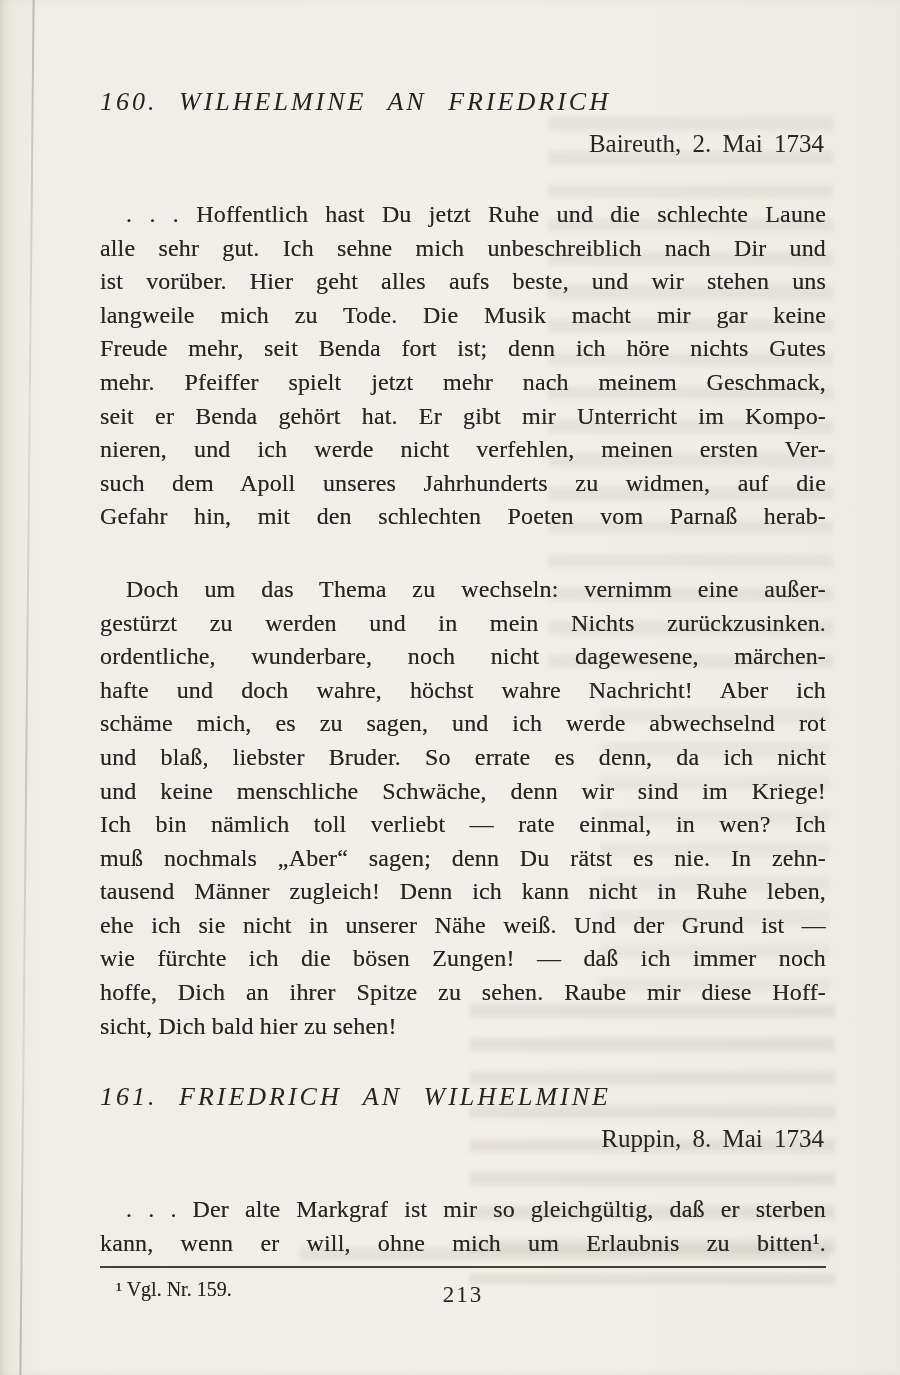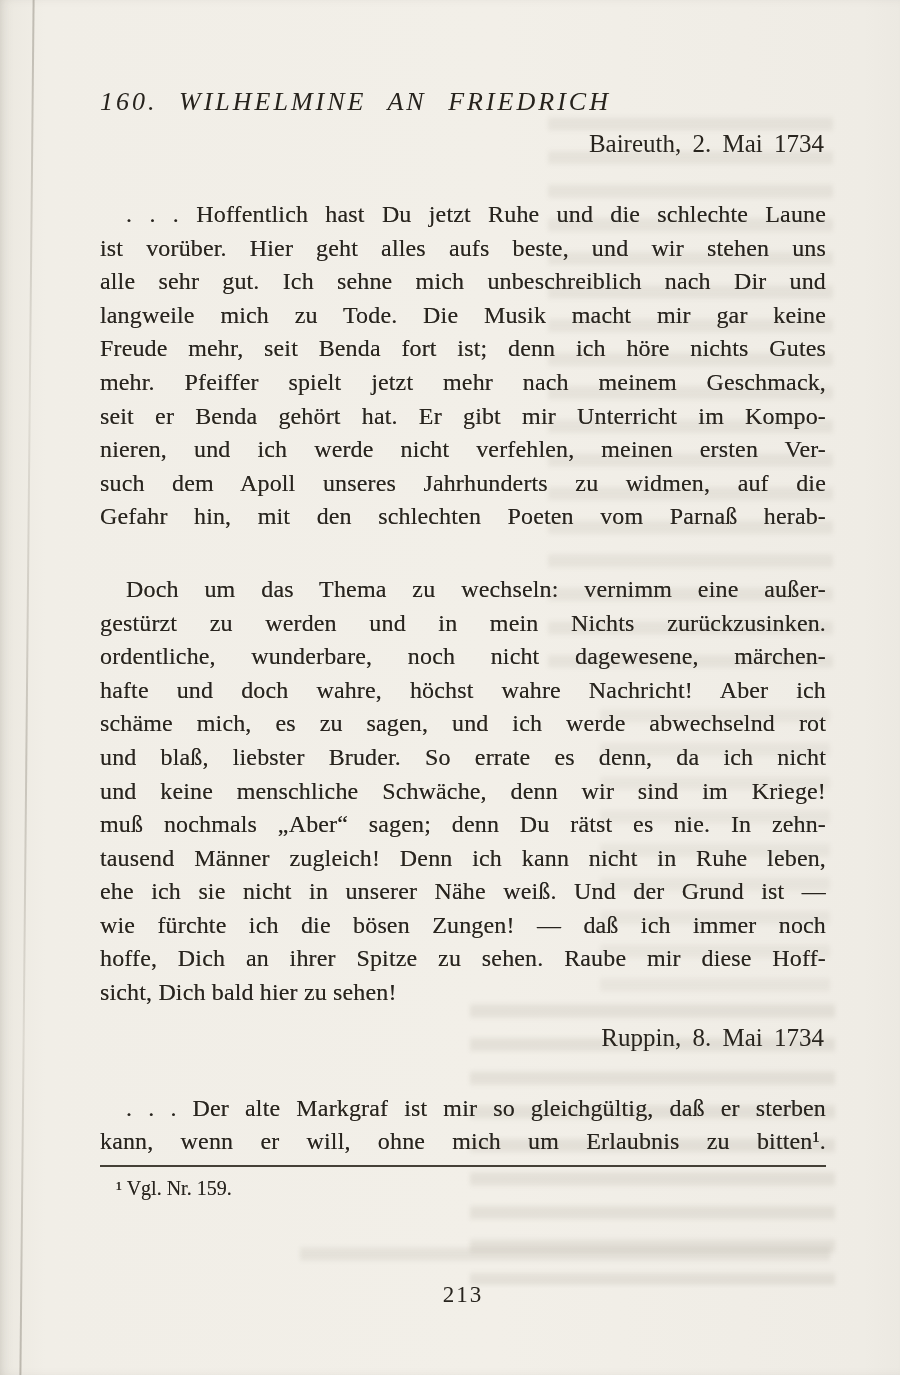--- a/index.html
+++ b/index.html
@@ -117,44 +117,46 @@
   <div class="bleed bleed-footer"></div>
 
   <div class="text-block">
 
     <h2 class="letter-heading">160. WILHELMINE AN FRIEDRICH</h2>
 
     <div class="dateline">Baireuth, 2. Mai 1734</div>
 
     <div class="letter-body">
         <div class="line indent">. . . Hoffentlich hast Du jetzt Ruhe und die schlechte Laune</div>
+        <div class="line">alle sehr gut. Ich sehne mich unbeschreiblich nach Dir und</div>
         <div class="line">ist vorüber. Hier geht alles aufs beste, und wir stehen uns</div>
-        <div class="line">alle sehr gut. Ich sehne mich unbeschreiblich nach Dir und</div>
         <div class="line">langweile mich zu Tode. Die Musik macht mir gar keine</div>
         <div class="line">Freude mehr, seit Benda fort ist; denn ich höre nichts Gutes</div>
         <div class="line">mehr. Pfeiffer spielt jetzt mehr nach meinem Geschmack,</div>
         <div class="line">seit er Benda gehört hat. Er gibt mir Unterricht im Kompo-</div>
         <div class="line">nieren, und ich werde nicht verfehlen, meinen ersten Ver-</div>
         <div class="line">such dem Apoll unseres Jahrhunderts zu widmen, auf die</div>
         <div class="line">Gefahr hin, mit den schlechten Poeten vom Parnaß herab-</div>
         <div class="line indent">Doch um das Thema zu wechseln: vernimm eine außer-</div>
         <div class="line">gestürzt zu werden und in mein Nichts zurückzusinken.</div>
         <div class="line">ordentliche, wunderbare, noch nicht dagewesene, märchen-</div>
         <div class="line">hafte und doch wahre, höchst wahre Nachricht! Aber ich</div>
         <div class="line">schäme mich, es zu sagen, und ich werde abwechselnd rot</div>
         <div class="line">und blaß, liebster Bruder. So errate es denn, da ich nicht</div>
         <div class="line">und keine menschliche Schwäche, denn wir sind im Kriege!</div>
+        <div class="line">Ich bin nämlich toll verliebt — rate einmal, in wen? Ich</div>
         <div class="line">muß nochmals „Aber“ sagen; denn Du rätst es nie. In zehn-</div>
         <div class="line">tausend Männer zugleich! Denn ich kann nicht in Ruhe leben,</div>
         <div class="line">ehe ich sie nicht in unserer Nähe weiß. Und der Grund ist —</div>
         <div class="line">wie fürchte ich die bösen Zungen! — daß ich immer noch</div>
         <div class="line">hoffe, Dich an ihrer Spitze zu sehen. Raube mir diese Hoff-</div>
         <div class="line no-just">sicht, Dich bald hier zu sehen!</div>
       </div>
 
+    <h2 class="letter-heading second">161. FRIEDRICH AN WILHELMINE</h2>
 
     <div class="dateline">Ruppin, 8. Mai 1734</div>
 
     <div class="letter-body">
         <div class="line indent">. . . Der alte Markgraf ist mir so gleichgültig, daß er sterben</div>
         <div class="line">kann, wenn er will, ohne mich um Erlaubnis zu bitten¹.</div>
       </div>
 
     <div class="footnote-rule"></div>
 

